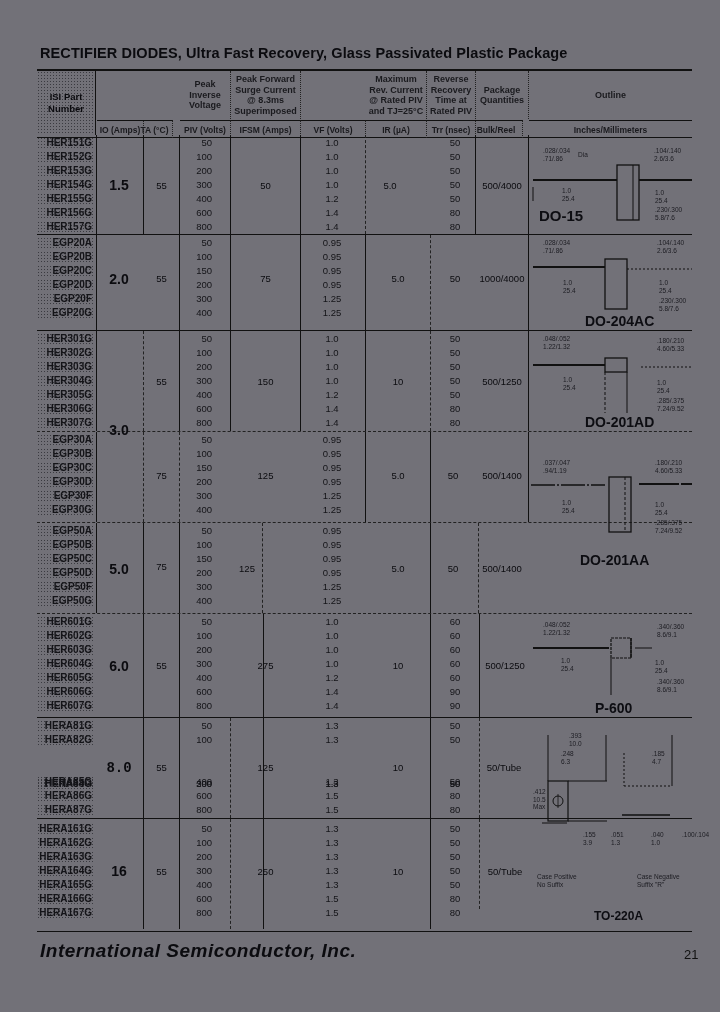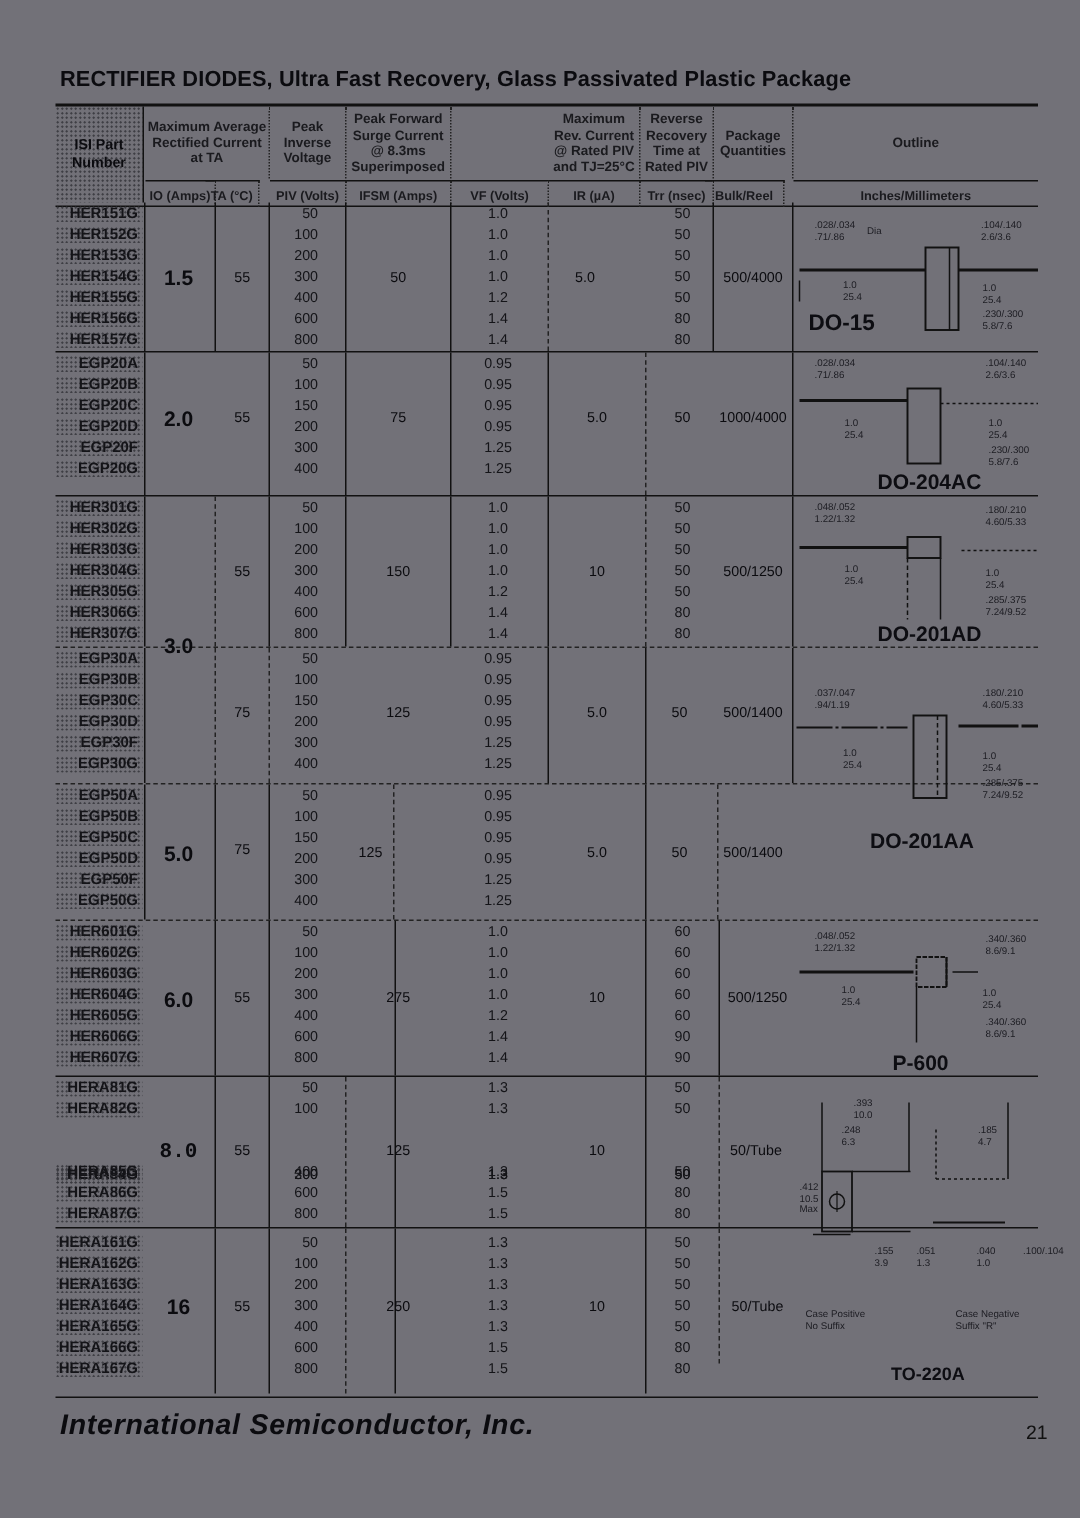--- a/index.html
+++ b/index.html
@@ -59,21 +59,20 @@
 </style>
 </head>
 <body>
 
 <div class="title">RECTIFIER DIODES, Ultra Fast Recovery, Glass Passivated Plastic Package</div>
 
 <div class="tbl">
 
   <div class="hdr">
     <div class="partcol" style="height:64px;">ISI Part Number</div>
-    <div class="hcell" style="left:60px;width:82px;">Maximum Average Rectified Current at TA</div>
     <div class="hcell" style="left:143px;width:50px;">Peak Inverse Voltage</div>
     <div class="hcell" style="left:194px;width:69px;">Peak Forward Surge Current @ 8.3ms Superimposed</div>
     <div class="hcell" style="left:329px;width:60px;">Maximum Rev. Current @ Rated PIV and TJ=25°C</div>
     <div class="hcell" style="left:390px;width:48px;">Reverse Recovery Time at Rated PIV</div>
     <div class="hcell" style="left:439px;width:52px;">Package Quantities</div>
     <div class="hcell" style="left:492px;width:163px;border-right:none;">Outline</div>
 
     <div class="hsub" style="left:60px;width:46px;">IO (Amps)</div>
     <div class="hsub" style="left:100px;width:35px;">TA (°C)</div>
     <div class="hsub" style="left:143px;width:50px;">PIV (Volts)</div>

